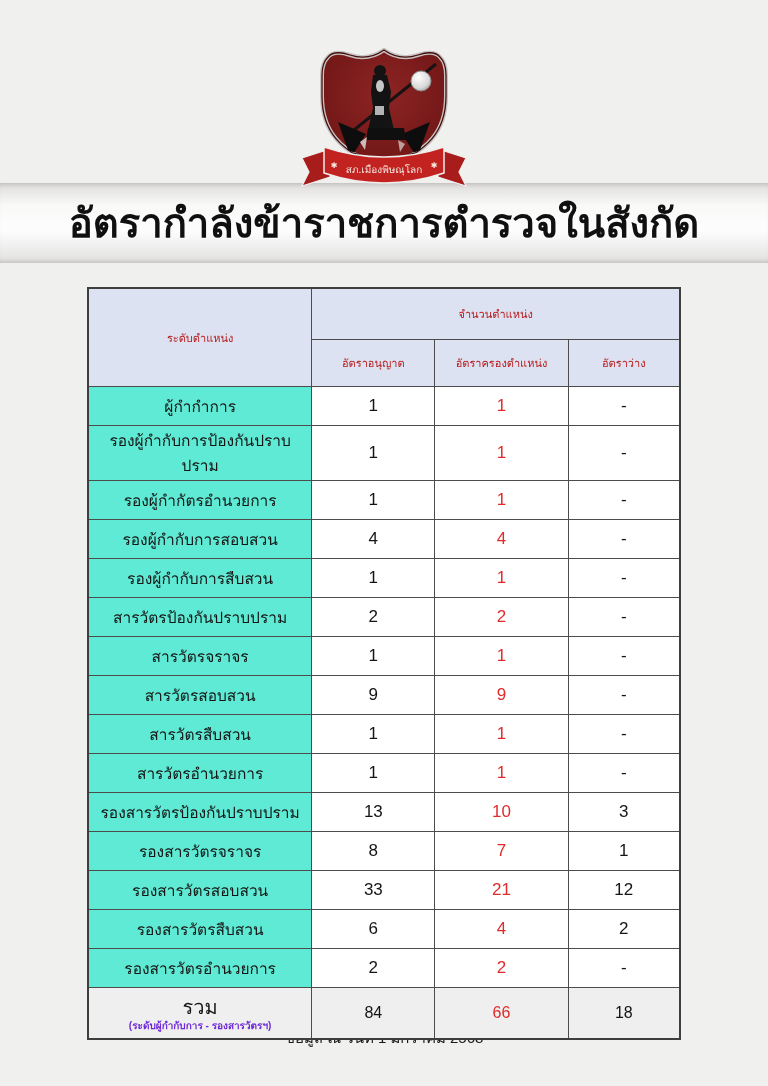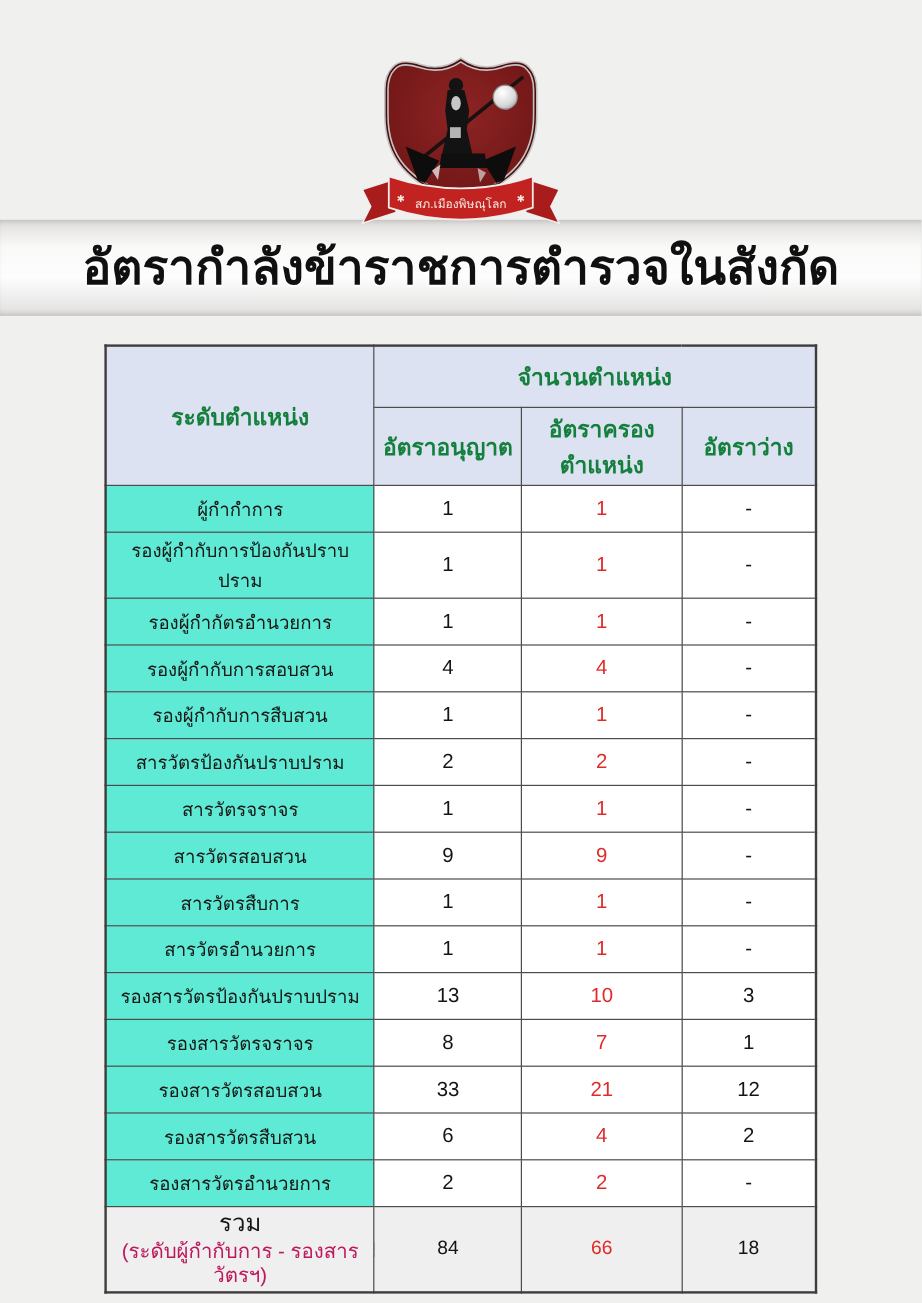--- a/index.html
+++ b/index.html
@@ -19,30 +19,30 @@
   }
   .banner .title{
     font-size:40px;font-weight:bold;color:#101010;letter-spacing:0px;
     text-shadow:0 1px 0 #ffffff;
     white-space:nowrap;
   }
   
   .table-wrap{position:absolute;top:287px;left:87px;width:594px;z-index:2;}
   table{width:100%;border-collapse:collapse;border:2px solid #3e3e3e;table-layout:fixed;}
   th,td{border:1px solid #4c4c4c;text-align:center;vertical-align:middle;padding:2px 4px;}
-  th{background:#dce2f2;font-weight:bold;font-size:19px;color:#15803d;}
+  th{background:#dce2f2;font-weight:normal;font-size:11px;color:#b91c1c;}
   tr.hdr1 th{height:46px;}
   tr.hdr2 th{height:42px;}
   td.lbl{background:#5eead4;font-size:15.5px;color:#161616;height:34px;}
   td.num{background:#ffffff;font-size:17px;color:#141414;}
   td.occ{color:#e02b2b;}
   tr.total td{background:#efefef;height:46px;}
   tr.total td.num{font-size:16px;}
   .total-line1{font-size:20px;color:#161616;line-height:1.25;}
-  .total-line2{font-size:17px;color:#be185d;line-height:1.2;}
+  .total-line2{font-size:10px;color:#6d28d9;line-height:1.2;font-weight:bold;}
   
   .footer{
     position:absolute;top:1026px;left:0;width:768px;text-align:center;
     font-size:15px;color:#1a1a1a;z-index:1;
   }
 </style>
 </head>
 <body>
 
 <div class="logo-wrap">
@@ -152,21 +152,21 @@
         <td class="num occ">1</td>
         <td class="num">-</td>
       </tr>
       <tr>
         <td class="lbl">สารวัตรสอบสวน</td>
         <td class="num">9</td>
         <td class="num occ">9</td>
         <td class="num">-</td>
       </tr>
       <tr>
-        <td class="lbl">สารวัตรสืบการ</td>
+        <td class="lbl">สารวัตรสืบสวน</td>
         <td class="num">1</td>
         <td class="num occ">1</td>
         <td class="num">-</td>
       </tr>
       <tr>
         <td class="lbl">สารวัตรอำนวยการ</td>
         <td class="num">1</td>
         <td class="num occ">1</td>
         <td class="num">-</td>
       </tr>

